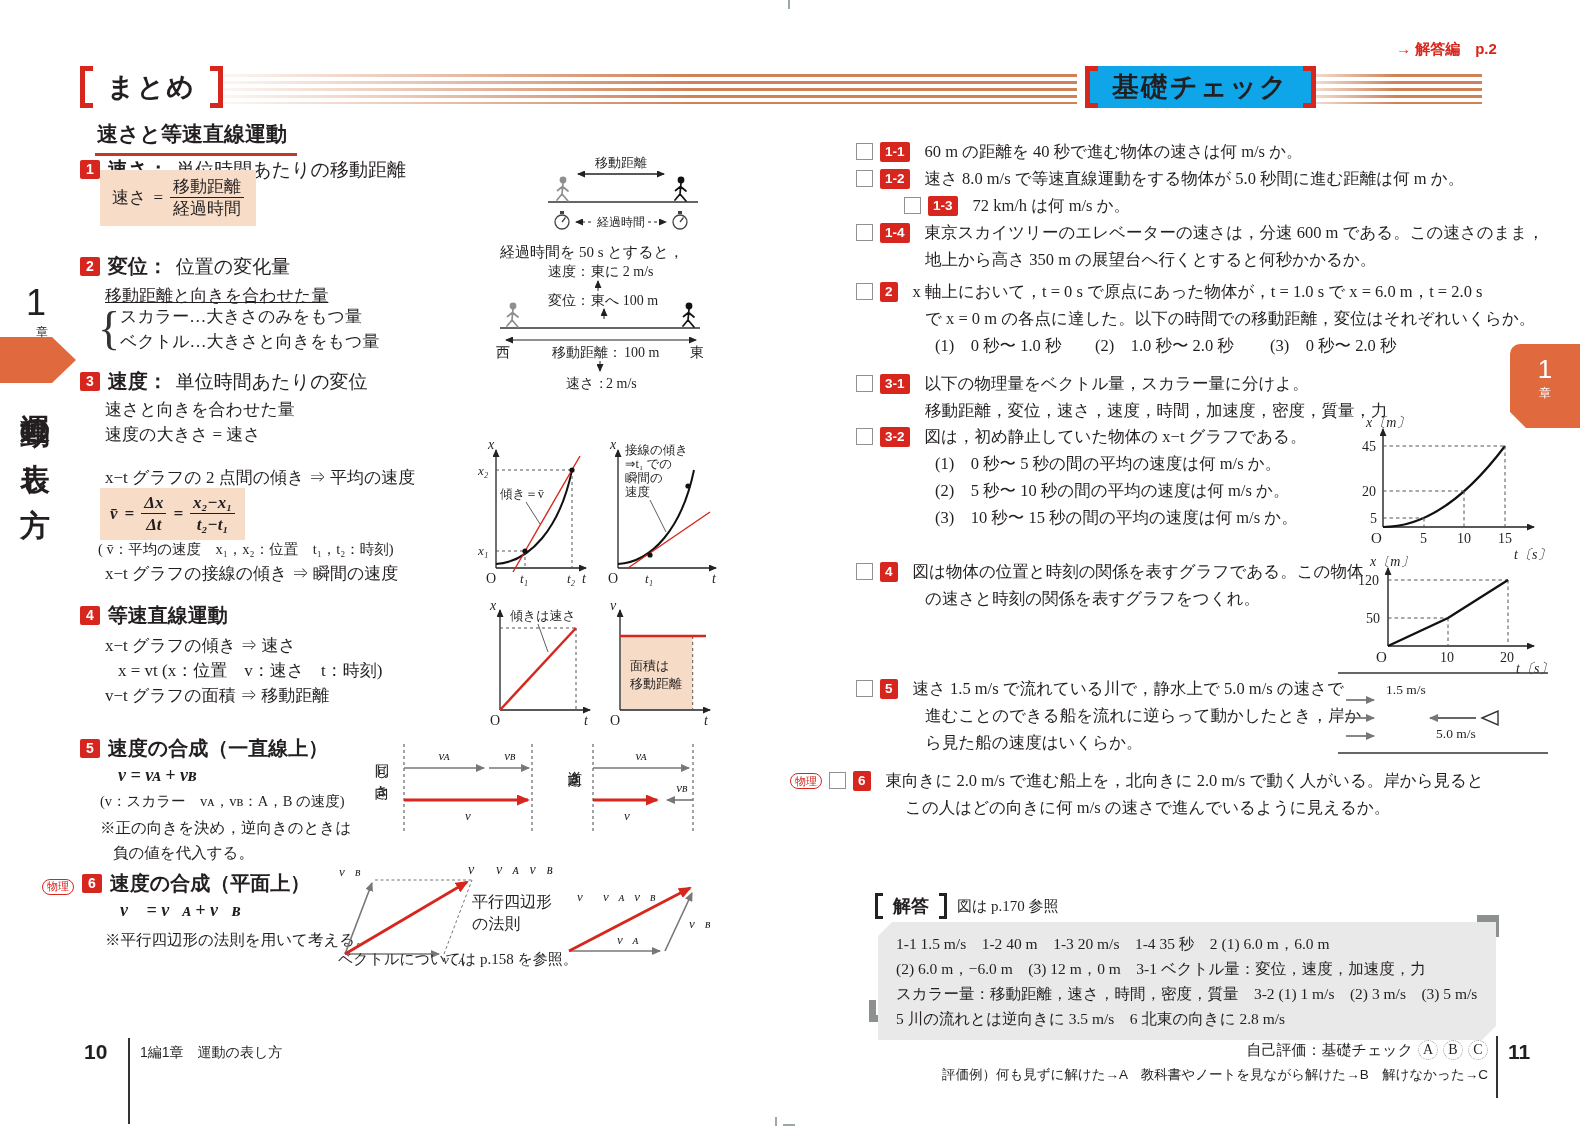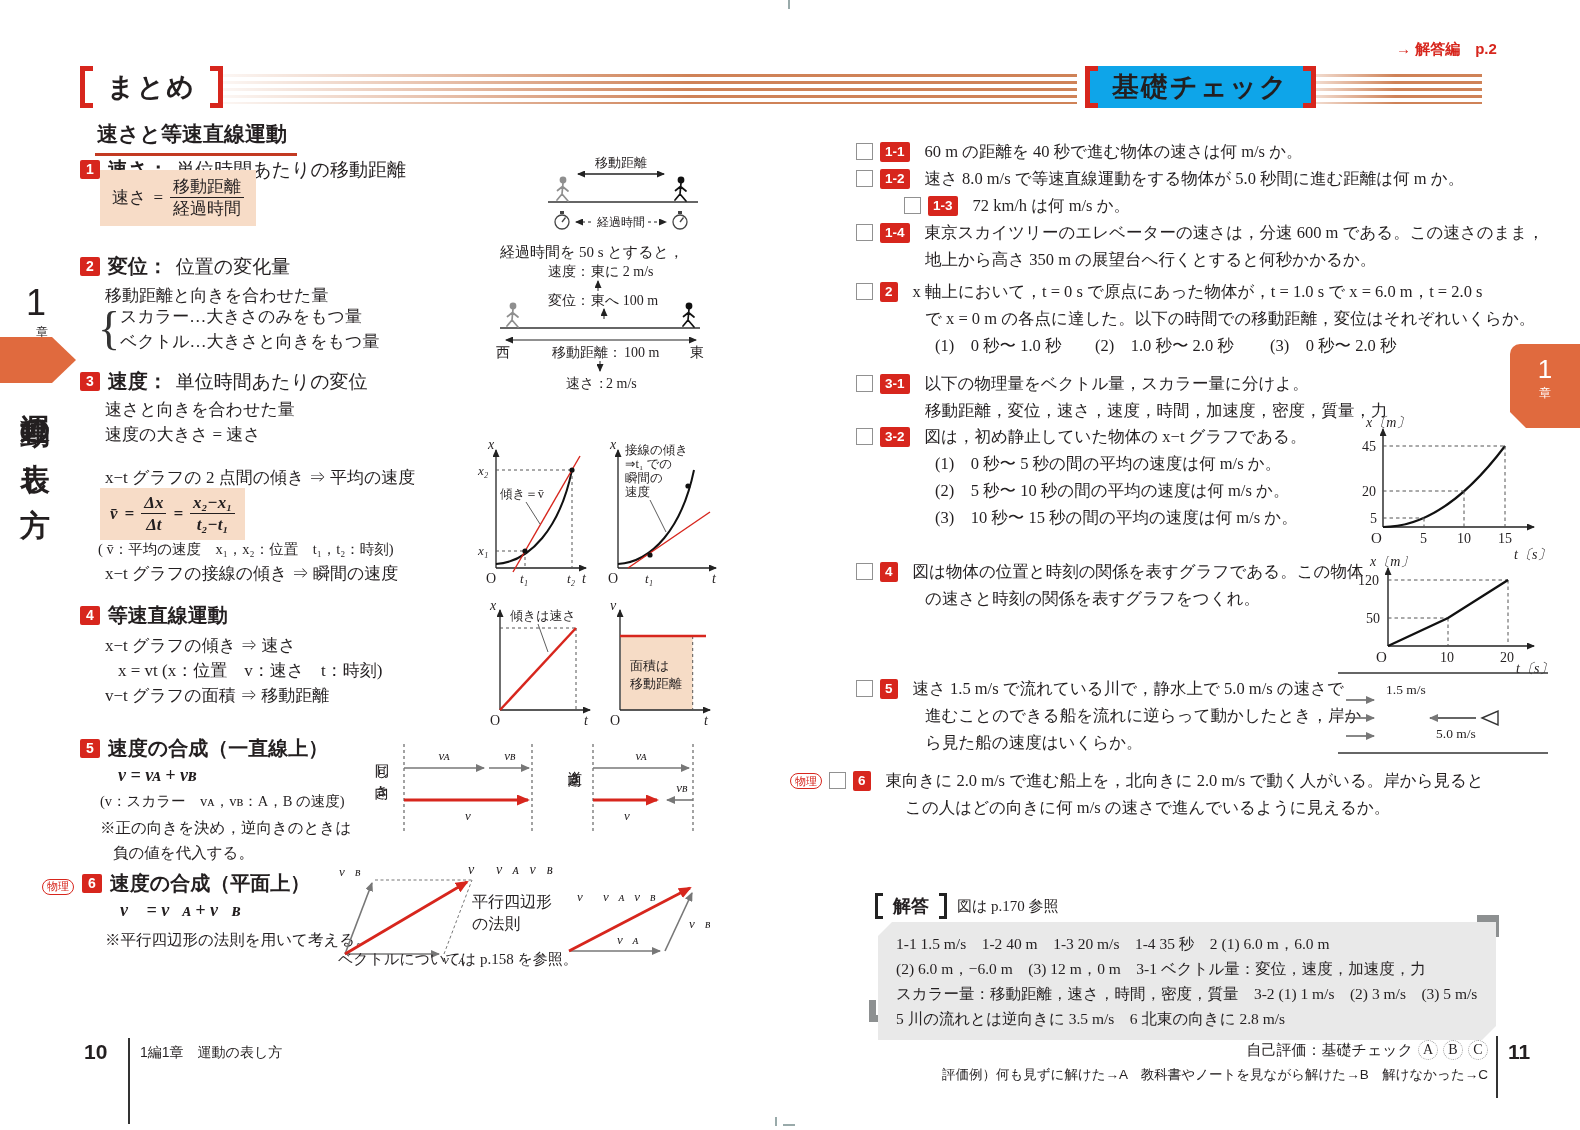--- a/index.html
+++ b/index.html
@@ -144,21 +144,21 @@
     <line x1="36" y1="72" x2="126" y2="72" stroke="#222" stroke-width="1" stroke-dasharray="3,3" marker-start="url(#aD)" marker-end="url(#aD)"></line>
     <rect x="54" y="64" width="54" height="14" fill="#fff"></rect>
     <text x="81" y="76" font-size="12" text-anchor="middle">経過時間</text>
   </svg>
 
   <div class="abs sec" style="left:80px;top:253px;">
     <span class="nbadge">2</span>
     <span class="stitle">変位：</span>
     <span class="sdesc">位置の変化量</span>
   </div>
-  <div class="abs body-t" style="left:105px;top:284px;">移動距離と向きを合わせた量</div>
+  <div class="abs body-t" style="left:105px;top:284px;text-decoration:underline;">移動距離と向きを合わせた量</div>
   <div class="abs" style="left:98px;top:300px;font-size:46px;font-weight:100;line-height:58px;color:#333;">{</div>
   <div class="abs body-t" style="left:120px;top:305px;">スカラー…大きさのみをもつ量</div>
   <div class="abs body-t" style="left:120px;top:330px;">ベクトル…大きさと向きをもつ量</div>
 
   <div class="abs body-t" style="left:500px;top:243px;font-size:15px;">経過時間を 50 s とすると，</div>
   <svg class="abs" style="left:492px;top:262px;" width="218" height="132" viewBox="0 0 218 132">
     <text x="56" y="14" font-size="14">速度：</text>
     <text x="99" y="14" font-size="14" fill="#d7261d">東に 2 m/s</text>
     <line x1="106" y1="29" x2="106" y2="19" stroke="#222" stroke-width="1" marker-end="url(#aD)"></line>
     <text x="56" y="43" font-size="14">変位：</text>

